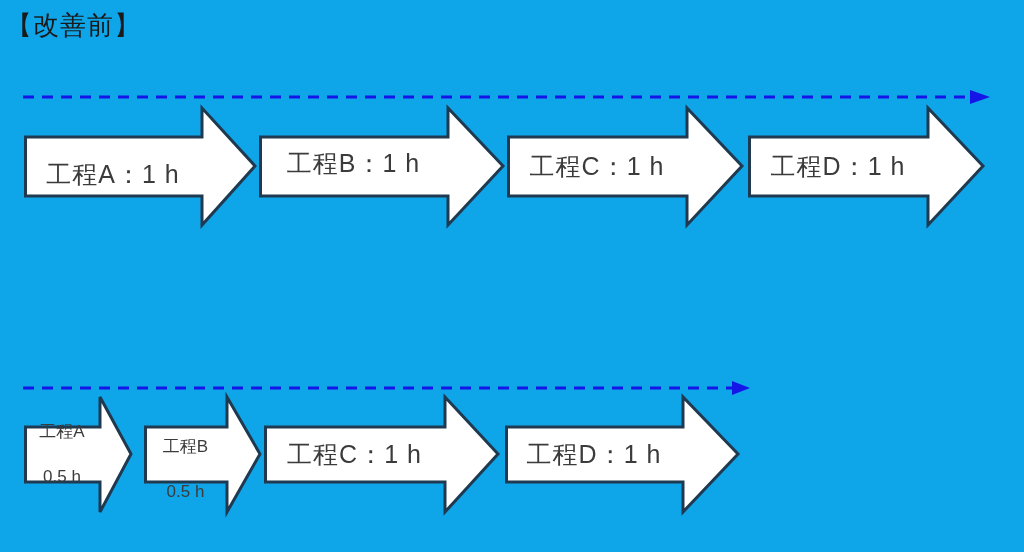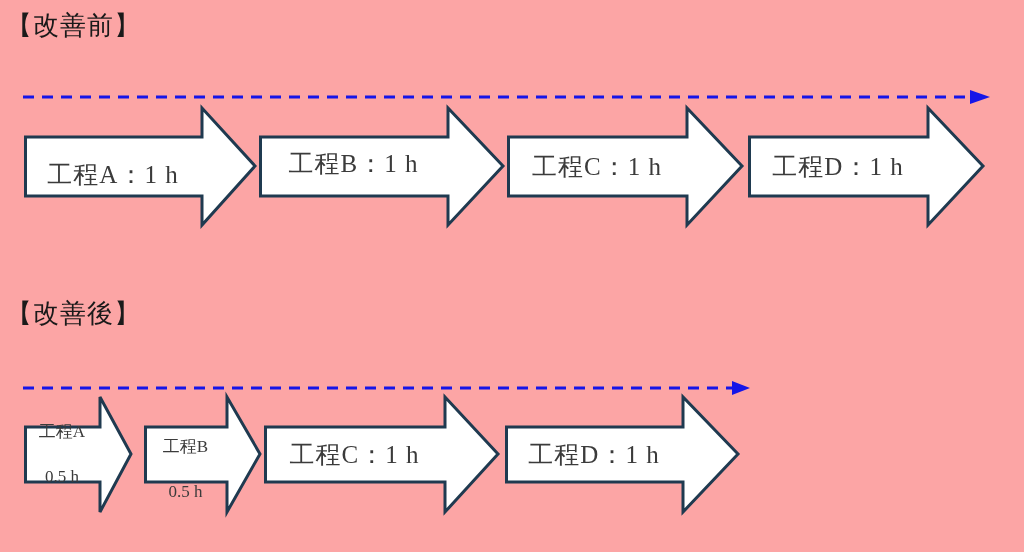--- a/index.html
+++ b/index.html
@@ -1,18 +1,18 @@
 <!DOCTYPE html>
 <html><head>
 <meta charset="utf-8">
 <style>
   html,body{margin:0;padding:0;background:#fff;}
   .canvas{
-    position:relative;width:1024px;height:552px;background:#fca5a5;
-    font-family:Liberation Serif, serif;overflow:hidden;
+    position:relative;width:1024px;height:552px;background:#0ea5e9;
+    font-family:Liberation Sans, sans-serif;overflow:hidden;
   }
   .section-label{
     position:absolute;left:6px;font-size:26px;line-height:1.2;
     color:#1a1a1a;letter-spacing:1px;white-space:nowrap;
   }
   .lead-title{
     position:absolute;text-align:center;font-size:31px;font-weight:bold;
     color:#1515e8;letter-spacing:1px;white-space:nowrap;
     text-decoration:underline;text-underline-offset:5px;text-decoration-thickness:2.5px;
   }
@@ -52,21 +52,20 @@
   <svg class="proc-svg" style="left:507px;top:106px" width="237" height="121">
     <polygon class="proc-shape" points="1.5,31 180,31 180,2 235,60 180,119 180,90 1.5,90" fill="#c9eaf8"></polygon>
   </svg>
   <div class="proc-label" style="left:507px;top:137px;width:180px;height:59px">工程C：1 h</div>
 
   <svg class="proc-svg" style="left:748px;top:106px" width="237" height="121">
     <polygon class="proc-shape" points="1.5,31 180,31 180,2 235,60 180,119 180,90 1.5,90" fill="#f2d2ec"></polygon>
   </svg>
   <div class="proc-label" style="left:748px;top:137px;width:180px;height:59px">工程D：1 h</div>
 
-  <div class="section-label" style="top:298px">【改善後】</div>
 
 
   <svg class="timeline" style="left:20px;top:379px" width="740" height="18">
     <line class="dash-line" x1="3" y1="9" x2="712" y2="9" stroke="#1515e8"></line>
     <polygon points="712,2 730,9 712,16" fill="#1515e8"></polygon>
   </svg>
 
   <svg class="proc-svg" style="left:24px;top:395px" width="109" height="119">
     <polygon class="proc-shape" points="1.5,32 76,32 76,2 107,59 76,117 76,87 1.5,87" fill="#fbe3d5"></polygon>
   </svg>

